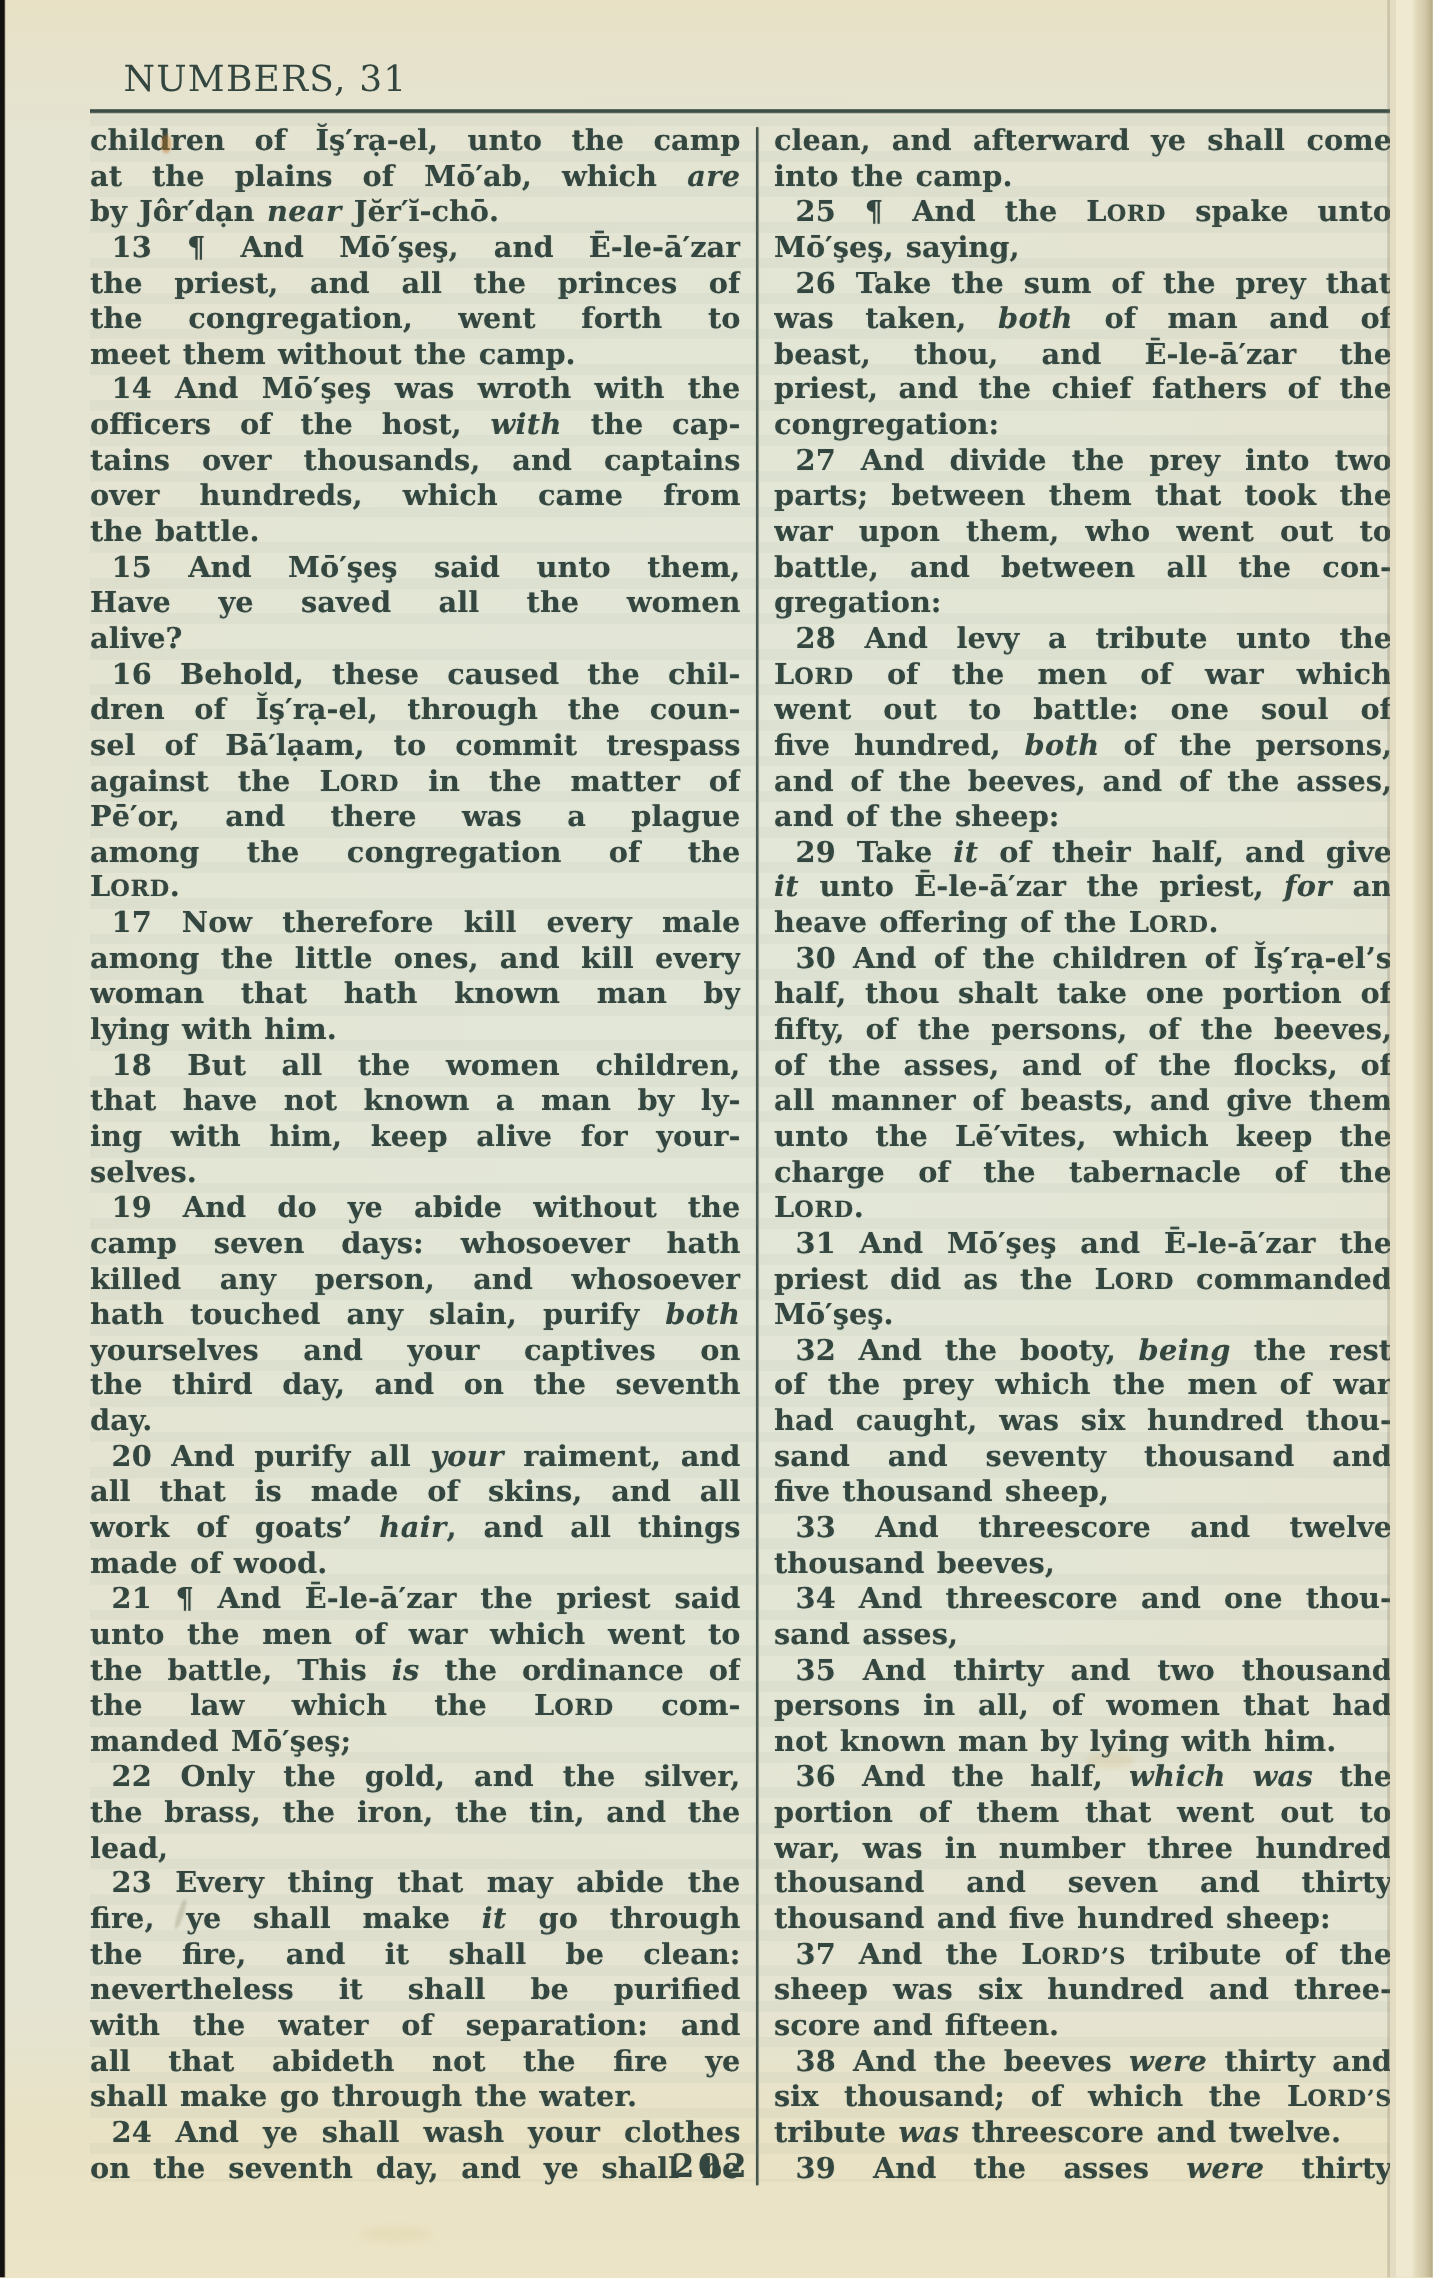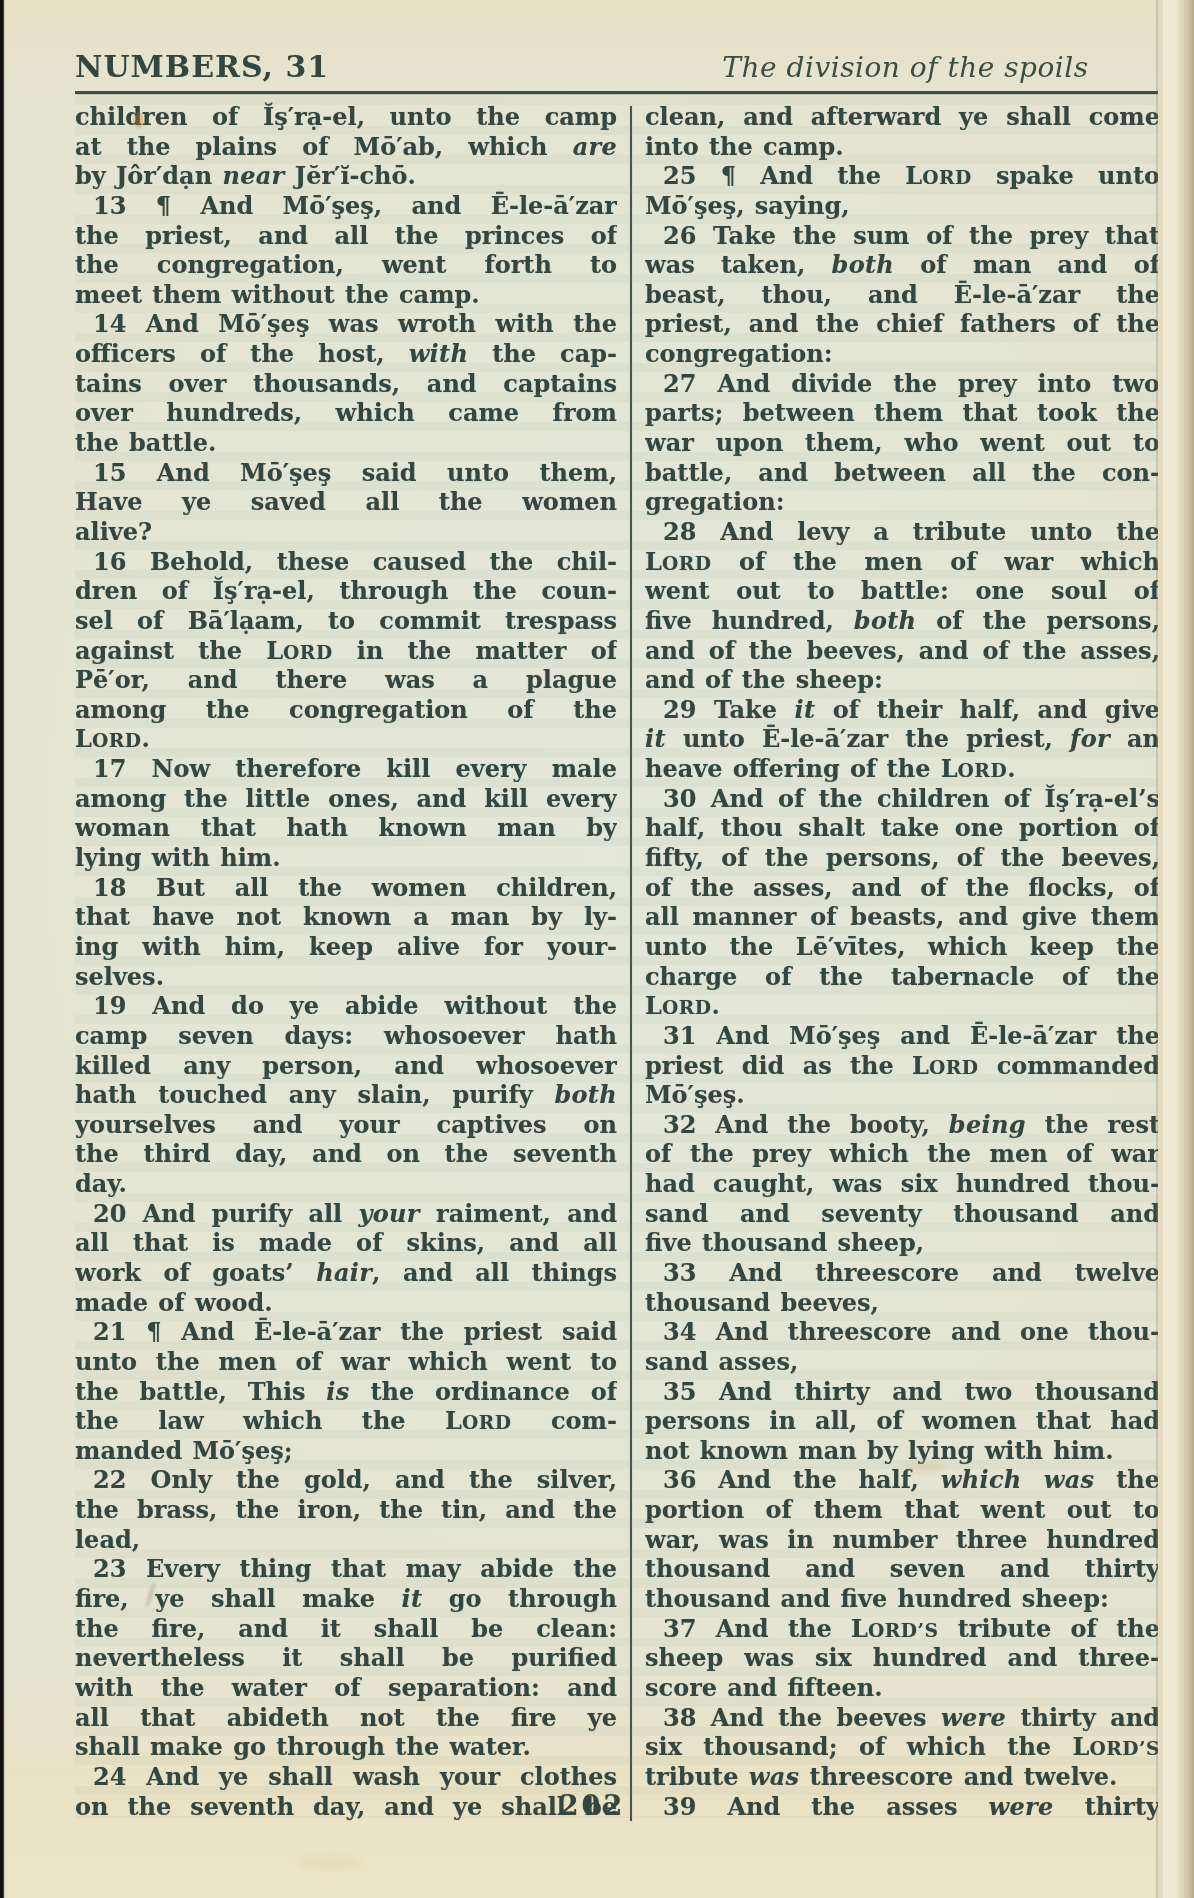--- a/index.html
+++ b/index.html
@@ -14,21 +14,21 @@
       linear-gradient(180deg,#e8e1c5 0%, #e6e2cc 3%, #e5e4d2 6%, #e5e4d2 88%, #e9e2c4 94%, #ece4c6 100%);
   }
   .edge-left{position:absolute;left:0;top:0;bottom:0;width:5px;
     background:linear-gradient(90deg,#141210 0 3px,#4a4436 3px 4px,rgba(0,0,0,.12) 4px 5px);}
   .edge-right{position:absolute;right:0;top:0;bottom:0;width:38px;
     background:linear-gradient(90deg,
       rgba(120,110,85,.25) 0 2px, #e3dcc2 2px 7px, #efe9d1 7px 20px,
       #e2dabd 24px, #d3c9a9 31px, #c4b996 35px, #b4a883 38px);}
   .content{position:absolute;left:75px;top:42px;width:1085px;color:#33463f;}
   .header{display:flex;align-items:flex-end;height:42px;}
-  .h-left{width:542px;font-size:30px;font-weight:700;letter-spacing:1px;}
+  .h-left{width:542px;font-size:30px;font-weight:400;letter-spacing:1px;margin-left:28px;}
   .h-right{width:543px;font-size:28px;font-style:italic;font-weight:400;
     text-align:center;padding-left:34px;box-sizing:border-box;letter-spacing:.5px;color:#3a4d46;}
   .rule{height:3px;background:#3c4f47;margin-top:7px;box-shadow:0 1px 0 rgba(60,79,71,.25);}
   .cols{display:flex;margin-top:8px;}
   .col{width:542px;font-size:24px;font-weight:700;word-spacing:.08em;}
   .colr{width:515px;}
   .divider{width:2px;background:#46554d;margin:4px 13px 0 13px;align-self:stretch;
     box-shadow:0 0 1px rgba(70,85,77,.6);}
   .line{height:29.65px;line-height:29.65px;overflow:hidden;
     text-align:justify;text-align-last:justify;white-space:nowrap-off;
@@ -49,21 +49,20 @@
   .stain3{left:905px;top:1460px;width:40px;height:14px;background:rgba(205,180,110,.18);filter:blur(2px);}
   .stain4{left:300px;top:1856px;width:60px;height:12px;background:rgba(200,180,120,.15);filter:blur(3px);}
 </style>
 </head>
 <body>
 
 <div class="page">
   <div class="content">
     <div class="header">
       <div class="h-left">NUMBERS, 31</div>
-      <div class="h-right">The division of the spoils</div>
     </div>
     <div class="rule"></div>
     <div class="cols">
       <div class="col">
           <div class="line">children of Ĭş′rạ-el, unto the camp</div>
           <div class="line">at the plains of Mō′ab, which <i>are</i></div>
           <div class="line end">by Jôr′dạn <i>near</i> Jĕr′ĭ-chō.</div>
           <div class="line first">13 ¶ And Mō′şeş, and Ē-le-ā′zar</div>
           <div class="line">the priest, and all the princes of</div>
           <div class="line">the congregation, went forth to</div>

